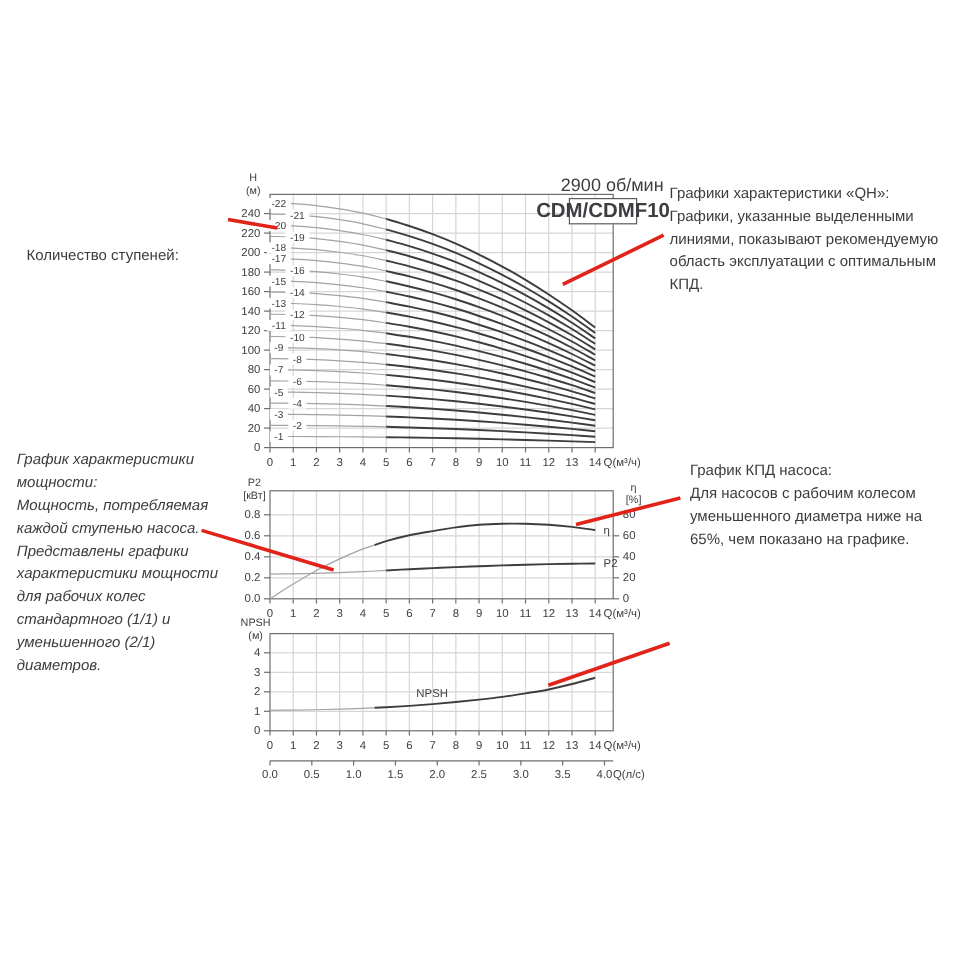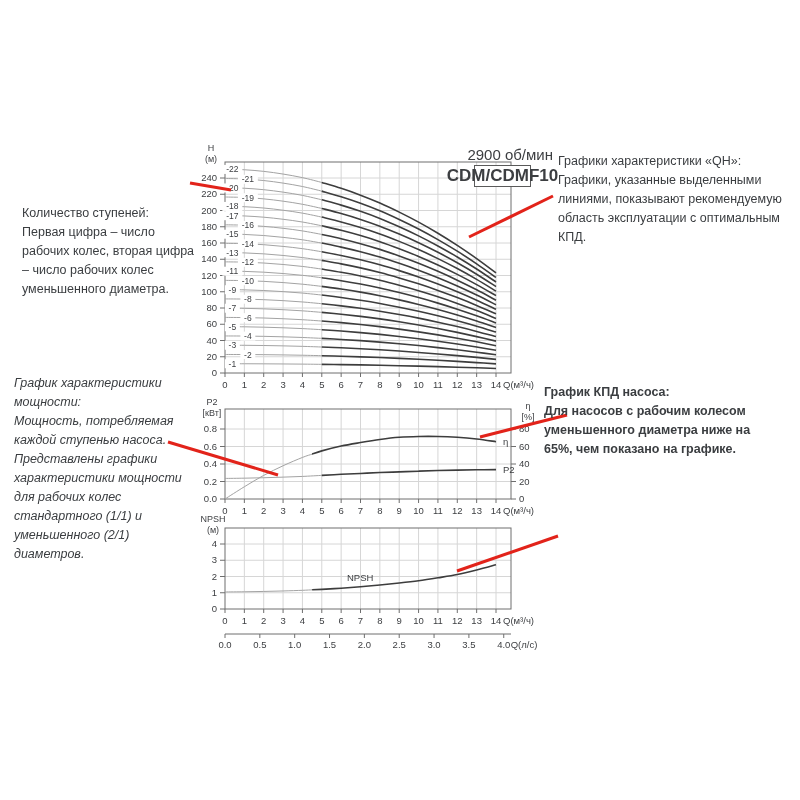--- a/index.html
+++ b/index.html
@@ -361,34 +361,33 @@
       <text x="510.74285714285713" y="648" fill="#3c3e41" font-size="9.5" text-anchor="start" font-family="&quot;Liberation Sans&quot;, sans-serif" font-weight="normal">Q(л/с)</text>
       <line x1="190" y1="183" x2="231" y2="190" stroke="#e2231a" stroke-width="3"></line>
       <line x1="553" y1="196" x2="469" y2="237" stroke="#e2231a" stroke-width="3"></line>
       <line x1="168" y1="442" x2="278" y2="475" stroke="#e2231a" stroke-width="3"></line>
       <line x1="567" y1="415" x2="480" y2="437" stroke="#e2231a" stroke-width="3"></line>
       <line x1="558" y1="536" x2="457" y2="571" stroke="#e2231a" stroke-width="3"></line>
     </svg>
 
   <div class="ann" style="left:22px; top:156px; width:180px;margin-top:48px;">
     <div>Количество ступеней:</div>
-    <div>Первая цифра – число рабочих колес, вторая цифра – число рабочих колес уменьшенного диаметра.</div>
   </div>
 
   <div class="ann" style="left:558px; top:152px; width:246px;">
     <div>Графики характеристики «QH»:</div>
     <div>Графики, указанные выделенными линиями, показывают рекомендуемую область эксплуатации с оптимальным КПД.</div>
   </div>
 
   <div class="ann" style="left:14px; top:374px; width:188px;font-style:italic;">
     <div>График характеристики мощности:</div>
     <div>Мощность, потребляемая каждой ступенью насоса. Представлены графики характеристики мощности для рабочих колес стандартного (1/1) и уменьшенного (2/1) диаметров.</div>
   </div>
 
-  <div class="ann" style="left:544px; top:383px; width:214px;font-weight:bold;">
+  <div class="ann" style="left:575px; top:383px; width:214px;">
     <div>График КПД насоса:</div>
     <div>Для насосов с рабочим колесом уменьшенного диаметра ниже на 65%, чем показано на графике.</div>
   </div>
 
 
   <div class="speed">2900 об/мин</div>
   <div class="model-box">
     <span>CDM/CDMF10</span>
   </div>
 

